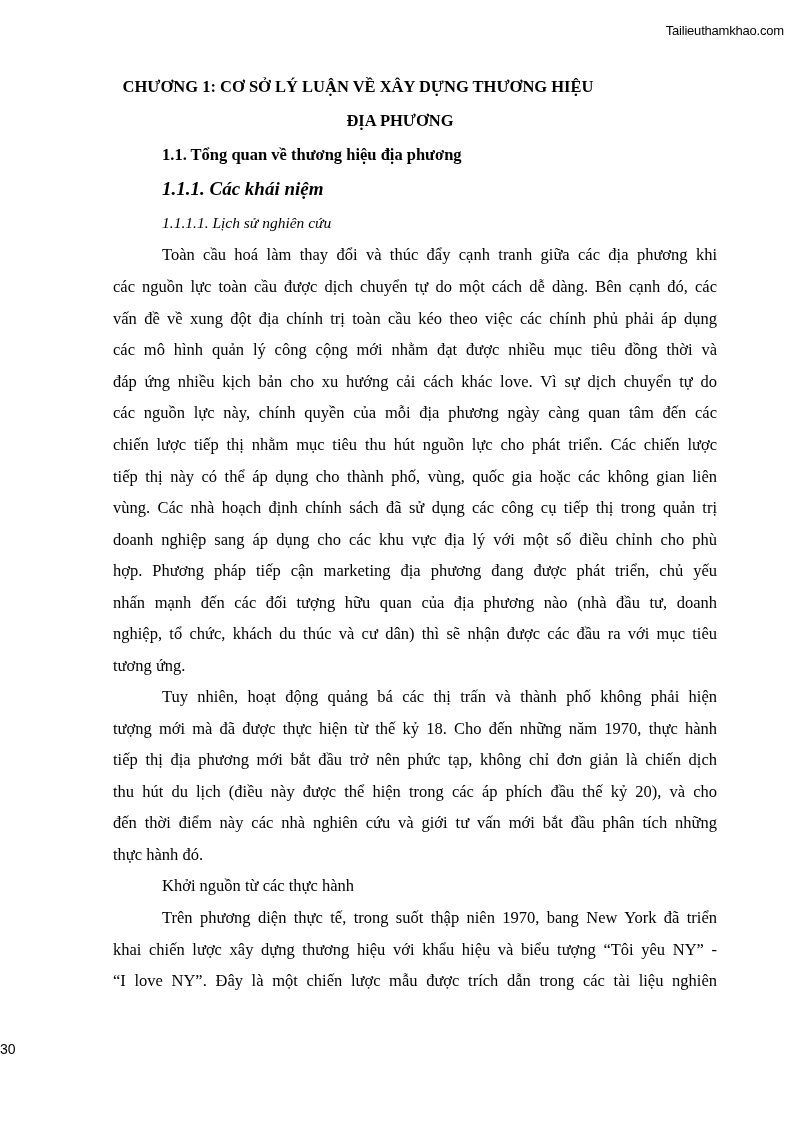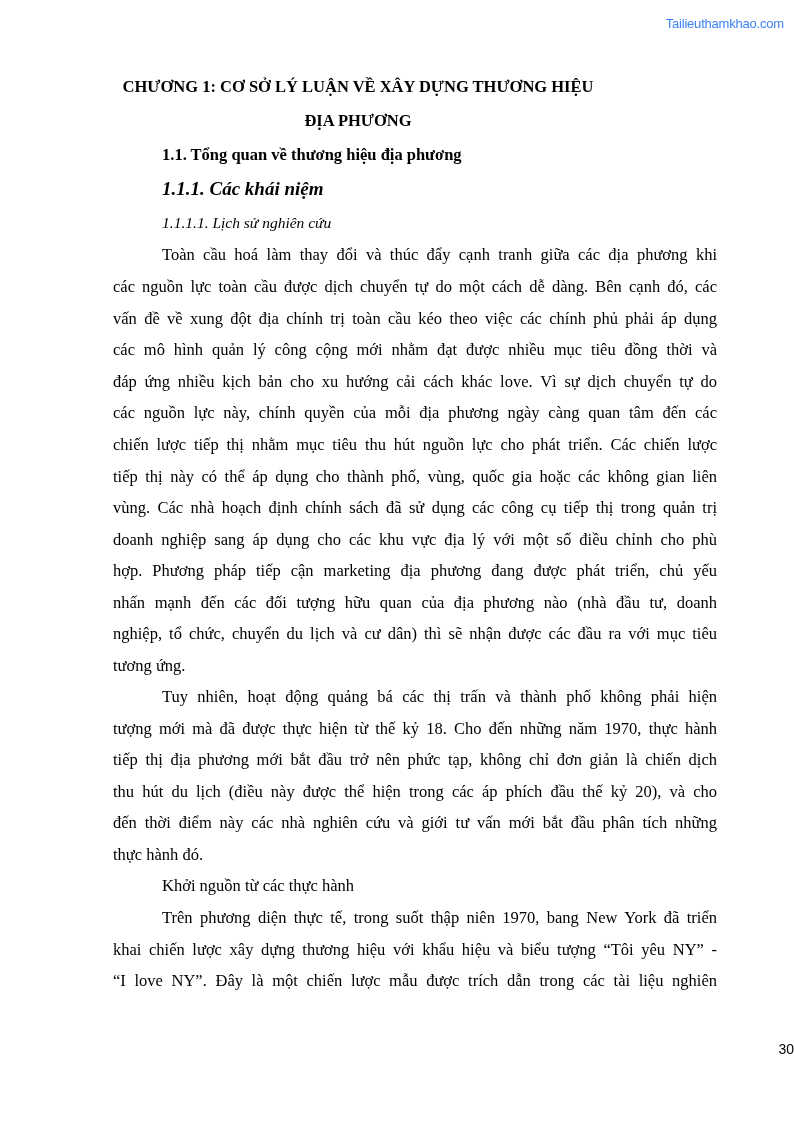--- a/index.html
+++ b/index.html
@@ -1,57 +1,57 @@
 <!DOCTYPE html>
 <html><head>
 <meta charset="utf-8">
 <style>
   html, body { margin: 0; padding: 0; background: #ffffff; }
   body { width: 794px; height: 1123px; position: relative; overflow: hidden;
          font-family: "Liberation Serif", serif; color: #000; }
-  .watermark { position: absolute; top: 16px; right: 10px; font-family: "Liberation Sans", sans-serif;
-               font-size: 13px; color: #3b82f6; letter-spacing: -0.2px; }
+  .watermark { position: absolute; top: 23px; right: 10px; font-family: "Liberation Sans", sans-serif;
+               font-size: 13px; color: #000000; letter-spacing: -0.2px; }
   .title { position: absolute; left: 0; width: 716px; text-align: center; font-weight: bold;
            font-size: 16.5px; }
   .h2 { position: absolute; left: 162px; font-weight: bold; font-size: 16.5px; }
   .h3 { position: absolute; left: 162px; font-weight: bold; font-style: italic; font-size: 19px; }
   .h4 { position: absolute; left: 162px; font-style: italic; font-size: 15.5px; }
   .line { position: absolute; left: 113px; width: 604px; font-size: 16.5px; white-space: nowrap;
           text-align: justify; text-align-last: justify; }
   .line.indent { left: 162px; width: 555px; }
   .line.last { text-align-last: left; }
   .h5 { position: absolute; left: 162px; font-weight: normal; font-size: 16.5px; }
-  .page-num { position: absolute; top: 1041px; left: 0; width: 794px; text-align: right;
+  .page-num { position: absolute; top: 1041px; left: 0; width: 794px; text-align: left;
               font-family: "Liberation Sans", sans-serif; font-size: 14px; }
 </style>
 </head>
 <body>
 
 <div class="watermark">Tailieuthamkhao.com</div>
 
 <div class="title" style="top:77px;">CHƯƠNG 1: CƠ SỞ LÝ LUẬN VỀ XÂY DỰNG THƯƠNG HIỆU</div>
-<div class="title" style="top:111px;">ĐỊA PHƯƠNG</div>
+<div class="title" style="top:111px;padding-left:42px;">ĐỊA PHƯƠNG</div>
 
 <div class="h2" style="top:145px;">1.1. Tổng quan về thương hiệu địa phương</div>
 <div class="h3" style="top:178px;">1.1.1. Các khái niệm</div>
 <div class="h4" style="top:214px;">1.1.1.1.  Lịch sử nghiên cứu</div>
 
 <div class="line indent" style="top:245px;">Toàn cầu hoá làm thay đổi và thúc đẩy cạnh tranh giữa các địa phương khi</div>
 <div class="line" style="top:277px;">các nguồn lực toàn cầu được dịch chuyển tự do một cách dễ dàng. Bên cạnh đó, các</div>
 <div class="line" style="top:309px;">vấn đề về xung đột địa chính trị toàn cầu kéo theo việc các chính phủ phải áp dụng</div>
 <div class="line" style="top:340px;">các mô hình quản lý công cộng mới nhằm đạt được nhiều mục tiêu đồng thời và</div>
 <div class="line" style="top:372px;">đáp ứng nhiều kịch bản cho xu hướng cải cách khác love. Vì sự dịch chuyển tự do</div>
 <div class="line" style="top:403px;">các nguồn lực này, chính quyền của mỗi địa phương ngày càng quan tâm đến các</div>
 <div class="line" style="top:435px;">chiến lược tiếp thị nhằm mục tiêu thu hút nguồn lực cho phát triển. Các chiến lược</div>
 <div class="line" style="top:467px;">tiếp thị này có thể áp dụng cho thành phố, vùng, quốc gia hoặc các không gian liên</div>
 <div class="line" style="top:498px;">vùng. Các nhà hoạch định chính sách đã sử dụng các công cụ tiếp thị trong quản trị</div>
 <div class="line" style="top:530px;">doanh nghiệp sang áp dụng cho các khu vực địa lý với một số điều chỉnh cho phù</div>
 <div class="line" style="top:561px;">hợp. Phương pháp tiếp cận marketing địa phương đang được phát triển, chủ yếu</div>
 <div class="line" style="top:593px;">nhấn mạnh đến các đối tượng hữu quan của địa phương nào (nhà đầu tư, doanh</div>
-<div class="line" style="top:624px;">nghiệp, tổ chức, chuyển du lịch và cư dân) thì sẽ nhận được các đầu ra với mục tiêu</div>
+<div class="line" style="top:624px;">nghiệp, tổ chức, khách du thúc và cư dân) thì sẽ nhận được các đầu ra với mục tiêu</div>
 <div class="line last" style="top:656px;">tương ứng.</div>
 
 <div class="line indent" style="top:687px;">Tuy nhiên, hoạt động quảng bá các thị trấn và thành phố không phải hiện</div>
 <div class="line" style="top:719px;">tượng mới mà đã được thực hiện từ thế kỷ 18. Cho đến những năm 1970, thực hành</div>
 <div class="line" style="top:750px;">tiếp thị địa phương mới bắt đầu trở nên phức tạp, không chỉ đơn giản là chiến dịch</div>
 <div class="line" style="top:782px;">thu hút du lịch (điều này được thể hiện trong các áp phích đầu thế kỷ 20), và cho</div>
 <div class="line" style="top:813px;">đến thời điểm này các nhà nghiên cứu và giới tư vấn mới bắt đầu phân tích những</div>
 <div class="line last" style="top:845px;">thực hành đó.</div>
 
 <div class="h5" style="top:876px;">Khởi nguồn từ các thực hành</div>

